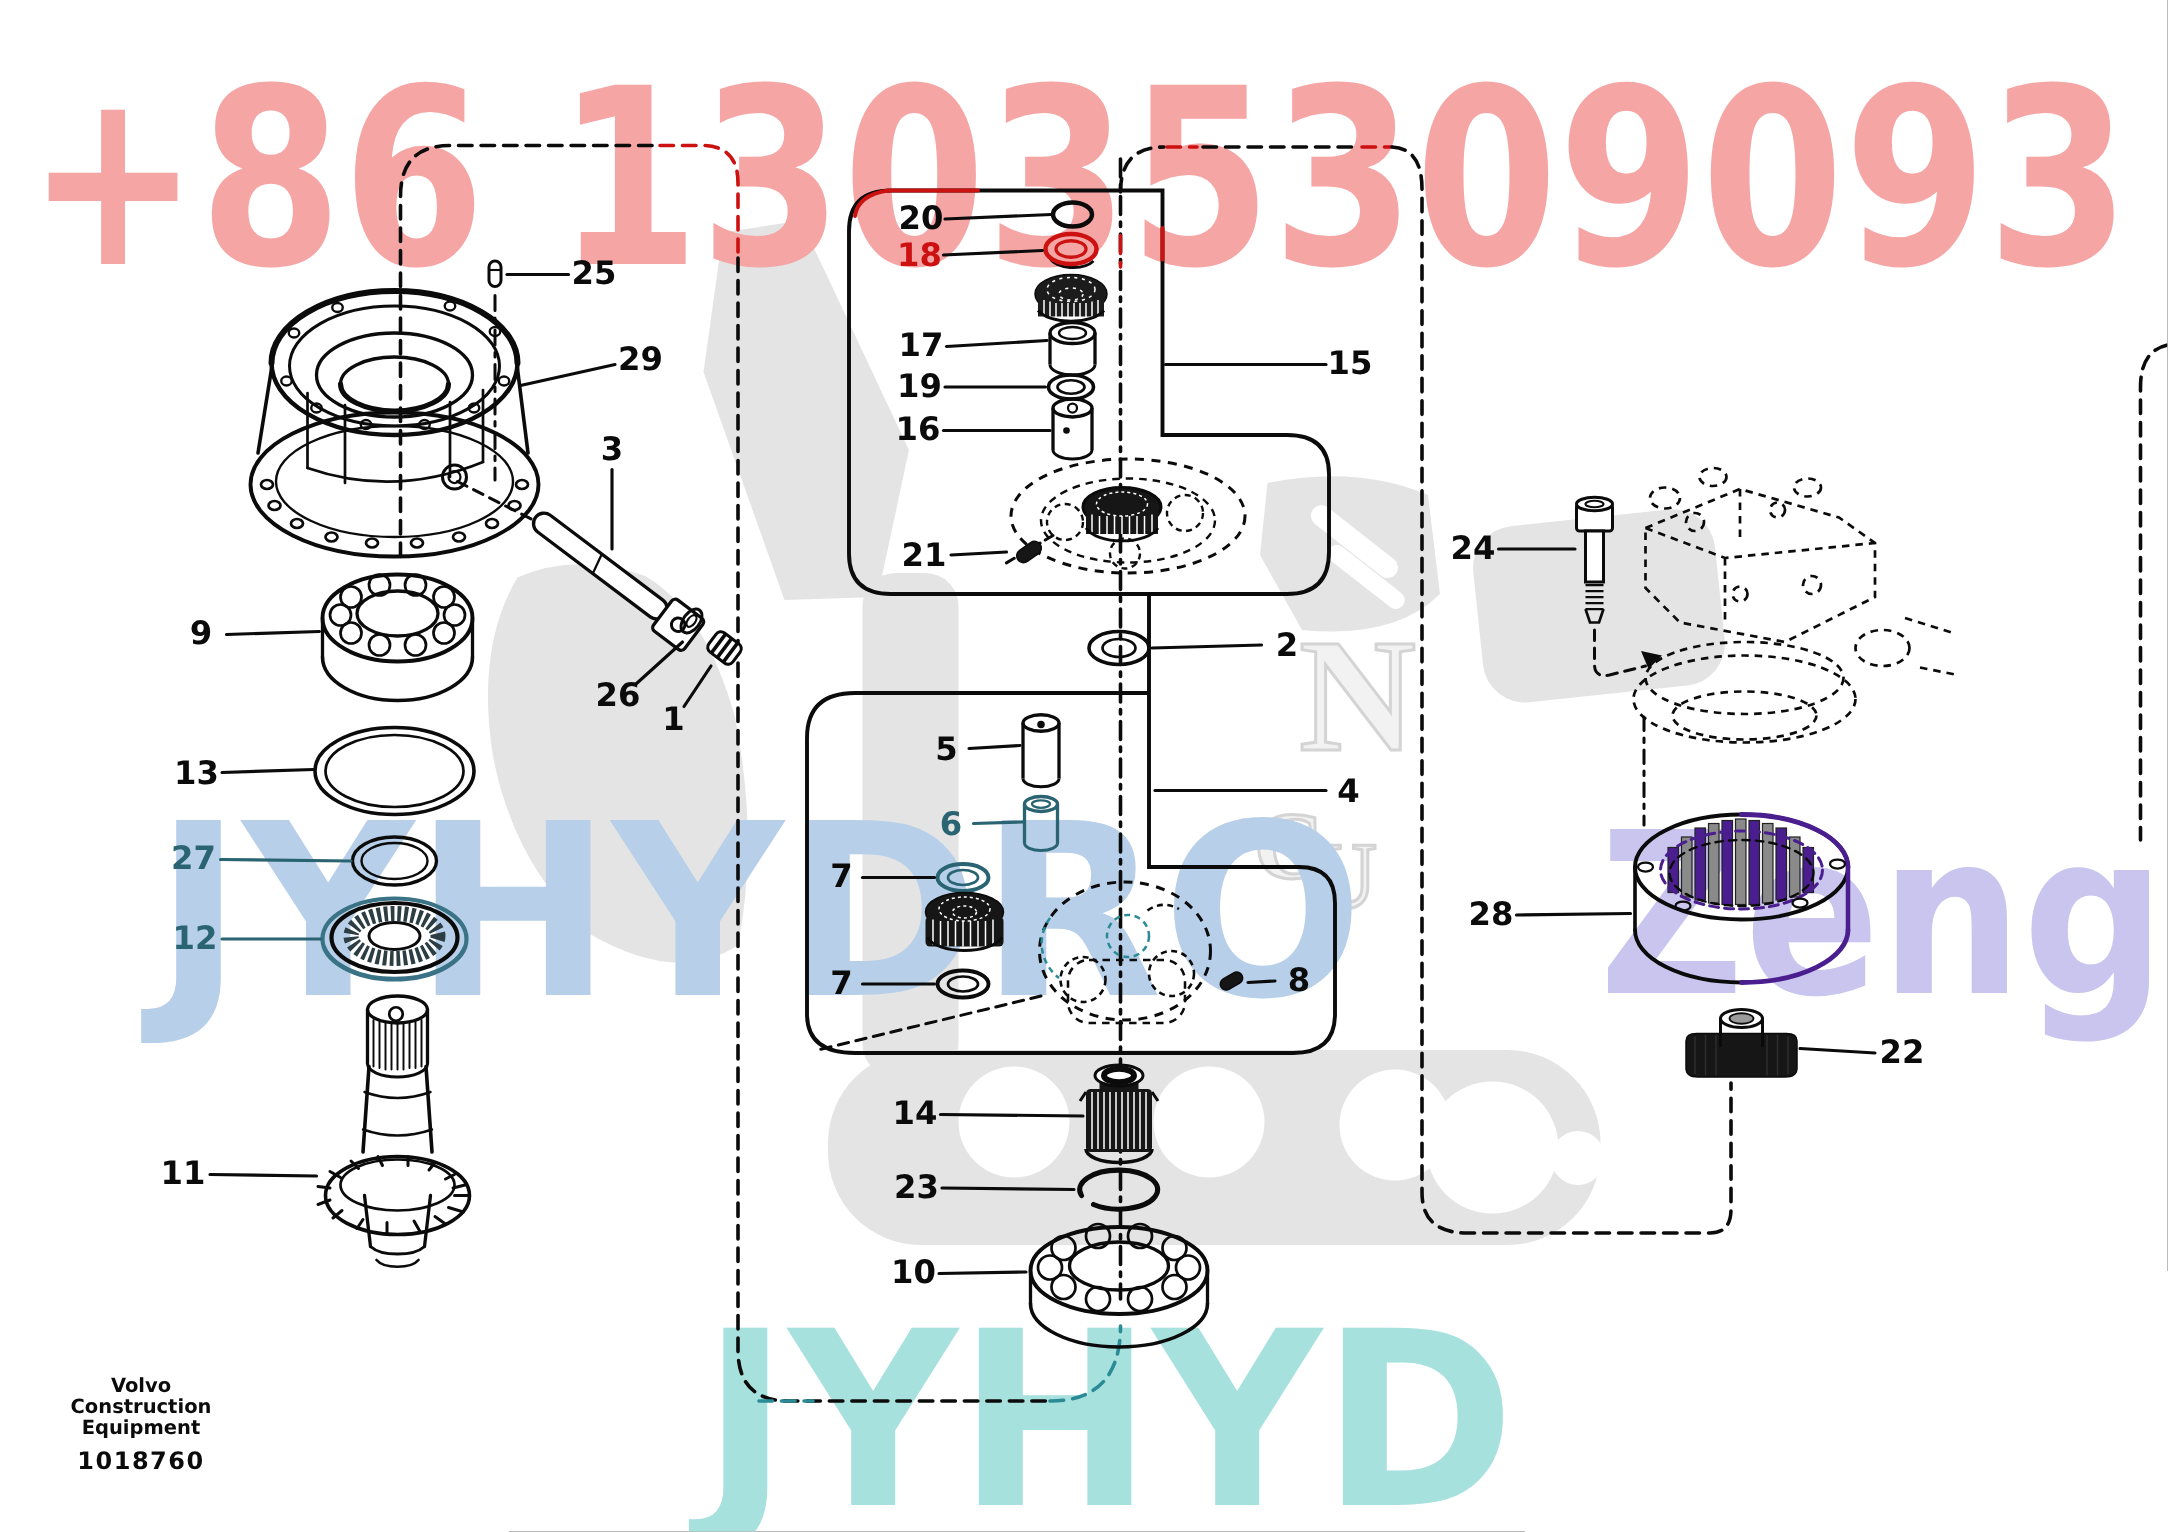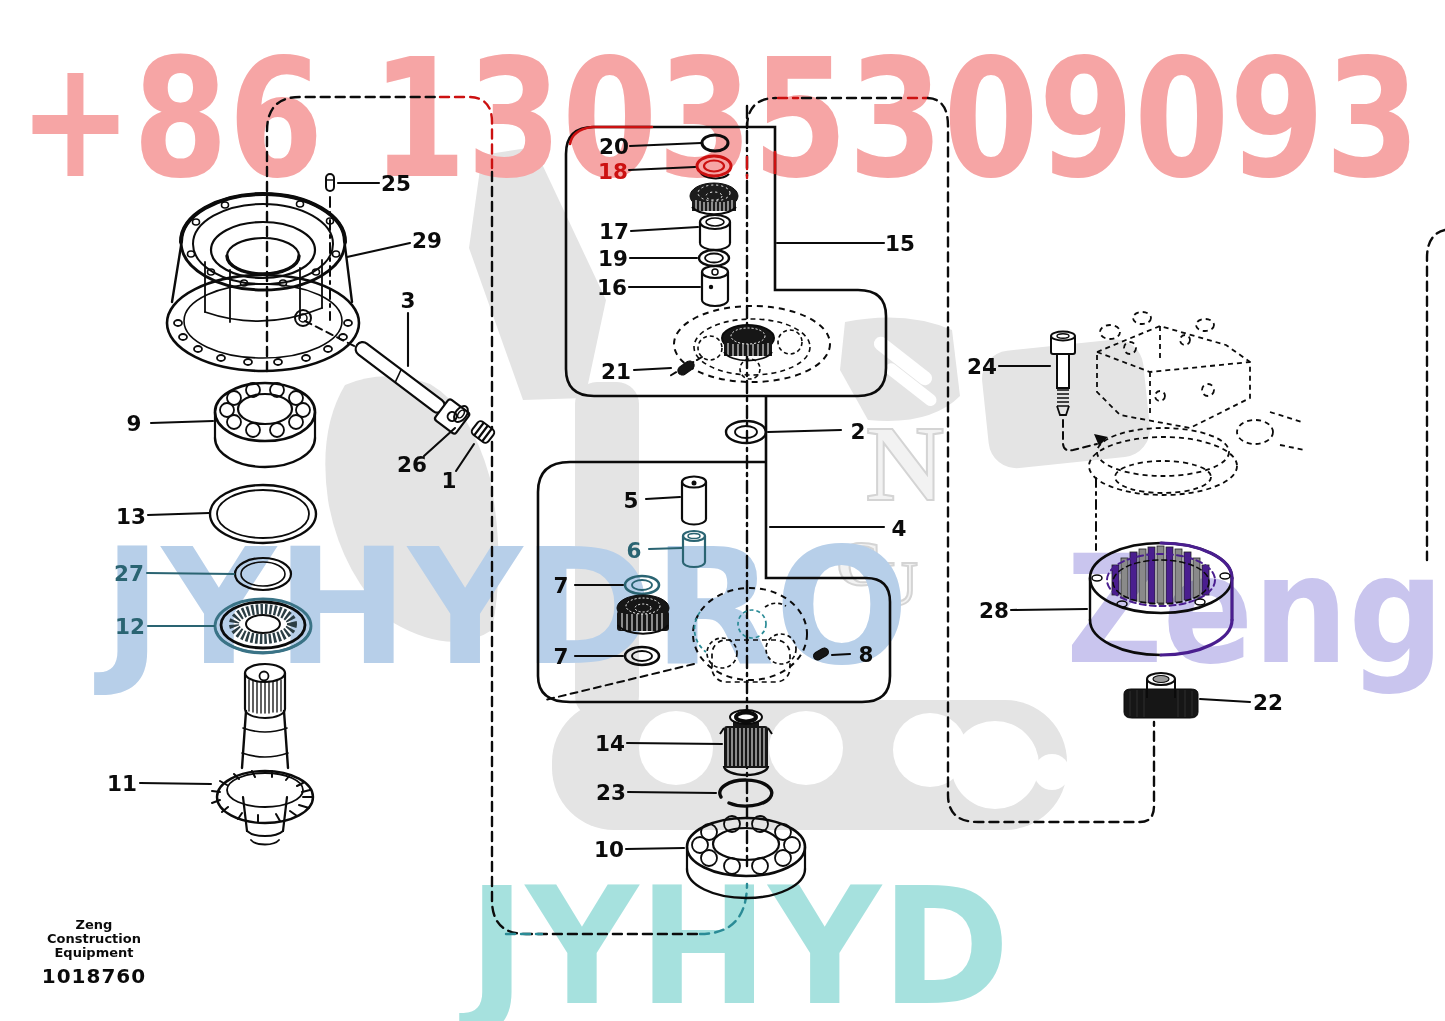--- a/index.html
+++ b/index.html
@@ -6,21 +6,21 @@
   #stage{position:relative;width:1445px;height:1021px;background:#ffffff;overflow:hidden;
          font-family:"DejaVu Sans","Liberation Sans",sans-serif;}
   svg text{user-select:none;}
   .wm-phone{fill:var(--pink);font-weight:bold;}
   .wm-blue{fill:var(--blue);font-weight:bold;}
   .wm-peri{fill:var(--peri);font-weight:bold;}
   .wm-aqua{fill:var(--aqua);font-weight:bold;}
   .gray-letter{fill:#f2f2f2;stroke:#d4d4d4;stroke-width:2;font-family:"Liberation Serif","DejaVu Serif",serif;font-weight:bold;}
   #footer{position:absolute;left:30px;top:918px;width:128px;text-align:center;color:#0b0b0b;}
   #footer .brand{font-size:13px;font-weight:bold;line-height:14px;}
-  #footer .doc{font-size:20px;font-weight:bold;letter-spacing:1px;margin-top:4px;}
+  #footer .doc{font-size:16px;font-weight:bold;letter-spacing:1px;margin-top:4px;}
 </style>
 </head>
 <body>
 
 <div id="stage">
 
 <svg width="1445" height="1021" viewBox="0 0 1445 1021" style="position:absolute;left:0;top:0;font-family:'DejaVu Sans','Liberation Sans',sans-serif;">
 
   <g fill="#e4e4e4" stroke="none">
     <path d="M482,155 L534,147 L606,300 L585,398 L523,400 L469,248 Z"></path>
@@ -441,18 +441,18 @@
         <line x1="999" y1="366" x2="1050" y2="366" stroke="#0b0b0b" stroke-width="2.1" stroke-linecap="round"></line>
         <text x="982" y="366" fill="#0b0b0b" text-anchor="middle" dominant-baseline="central">24</text>
         <line x1="1011" y1="610" x2="1087" y2="609" stroke="#0b0b0b" stroke-width="2.1" stroke-linecap="round"></line>
         <text x="994" y="610" fill="#0b0b0b" text-anchor="middle" dominant-baseline="central">28</text>
         <line x1="1250" y1="702" x2="1200" y2="699" stroke="#0b0b0b" stroke-width="2.1" stroke-linecap="round"></line>
         <text x="1268" y="702" fill="#0b0b0b" text-anchor="middle" dominant-baseline="central">22</text>
       </g>
 </svg>
 
 <div id="footer">
-  <div class="brand">Zeng Construction</div>
+  <div class="brand">Volvo Construction</div>
   <div class="brand">Equipment</div>
   <div class="doc">1018760</div>
 </div>
 
 </div>
 
 </body></html>

